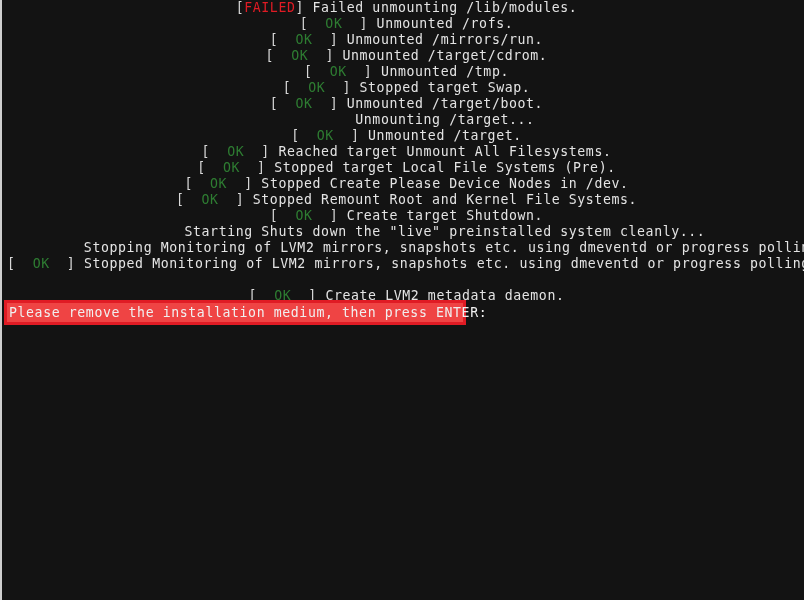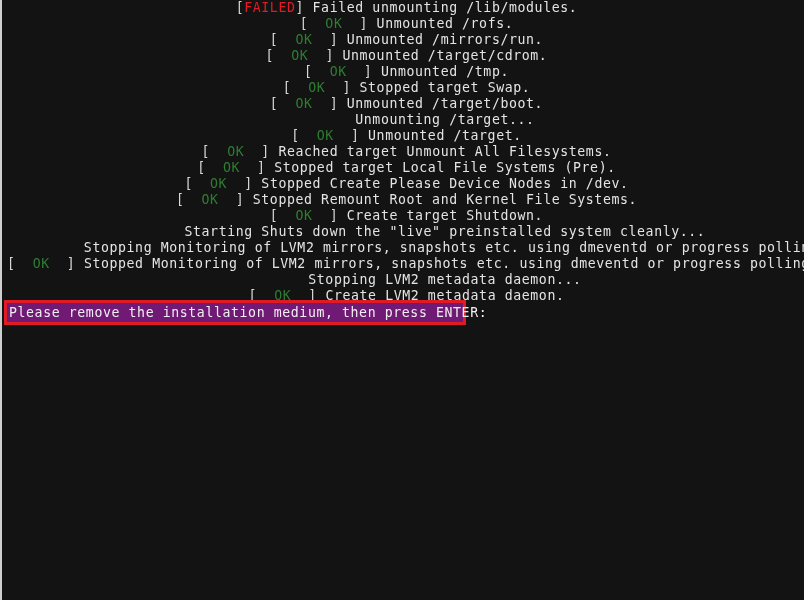--- a/index.html
+++ b/index.html
@@ -55,21 +55,21 @@
     color: #e4e4e4;
     white-space: pre;
   }
   .prompt-box {
     position: absolute;
     left: 2px;
     top: 300px;
     width: 462px;
     height: 25px;
     border: 3px solid #e01b24;
-    background: #701a75;
+    background: #ef4444;
     box-sizing: border-box;
     display: flex;
     align-items: center;
   }
   .prompt-text {
     color: #f0f0f0;
     font-size: 13.2px;
     letter-spacing: 0.6px;
     line-height: 16px;
     white-space: pre;
@@ -92,21 +92,21 @@
       <div class="log-line"><span class="tag">        </span><span class="msg"> Unmounting /target...</span></div>
       <div class="log-line"><span class="tag"><span class="tag-bracket">[</span><span class="tag-ok">  OK  </span><span class="tag-bracket">]</span></span><span class="msg"> Unmounted /target.</span></div>
       <div class="log-line"><span class="tag"><span class="tag-bracket">[</span><span class="tag-ok">  OK  </span><span class="tag-bracket">]</span></span><span class="msg"> Reached target Unmount All Filesystems.</span></div>
       <div class="log-line"><span class="tag"><span class="tag-bracket">[</span><span class="tag-ok">  OK  </span><span class="tag-bracket">]</span></span><span class="msg"> Stopped target Local File Systems (Pre).</span></div>
       <div class="log-line"><span class="tag"><span class="tag-bracket">[</span><span class="tag-ok">  OK  </span><span class="tag-bracket">]</span></span><span class="msg"> Stopped Create Please Device Nodes in /dev.</span></div>
       <div class="log-line"><span class="tag"><span class="tag-bracket">[</span><span class="tag-ok">  OK  </span><span class="tag-bracket">]</span></span><span class="msg"> Stopped Remount Root and Kernel File Systems.</span></div>
       <div class="log-line"><span class="tag"><span class="tag-bracket">[</span><span class="tag-ok">  OK  </span><span class="tag-bracket">]</span></span><span class="msg"> Create target Shutdown.</span></div>
       <div class="log-line"><span class="tag">        </span><span class="msg"> Starting Shuts down the "live" preinstalled system cleanly...</span></div>
       <div class="log-line"><span class="tag">        </span><span class="msg"> Stopping Monitoring of LVM2 mirrors, snapshots etc. using dmeventd or progress polling...</span></div>
       <div class="log-line"><span class="tag"><span class="tag-bracket">[</span><span class="tag-ok">  OK  </span><span class="tag-bracket">]</span></span><span class="msg"> Stopped Monitoring of LVM2 mirrors, snapshots etc. using dmeventd or progress polling.</span></div>
-      <div class="log-line"><span class="tag">        </span><span class="msg"> Stopping LVM2 metadata daemon...</span></div>
+      <div class="log-line"><span class="tag">        </span></div>
       <div class="log-line"><span class="tag"><span class="tag-bracket">[</span><span class="tag-ok">  OK  </span><span class="tag-bracket">]</span></span><span class="msg"> Create LVM2 metadata daemon.</span></div>
     </div>
 
   <div class="prompt-box">
     <span class="prompt-text">Please remove the installation medium, then press ENTER:</span>
   </div>
 
 </div>
 
 </body></html>

